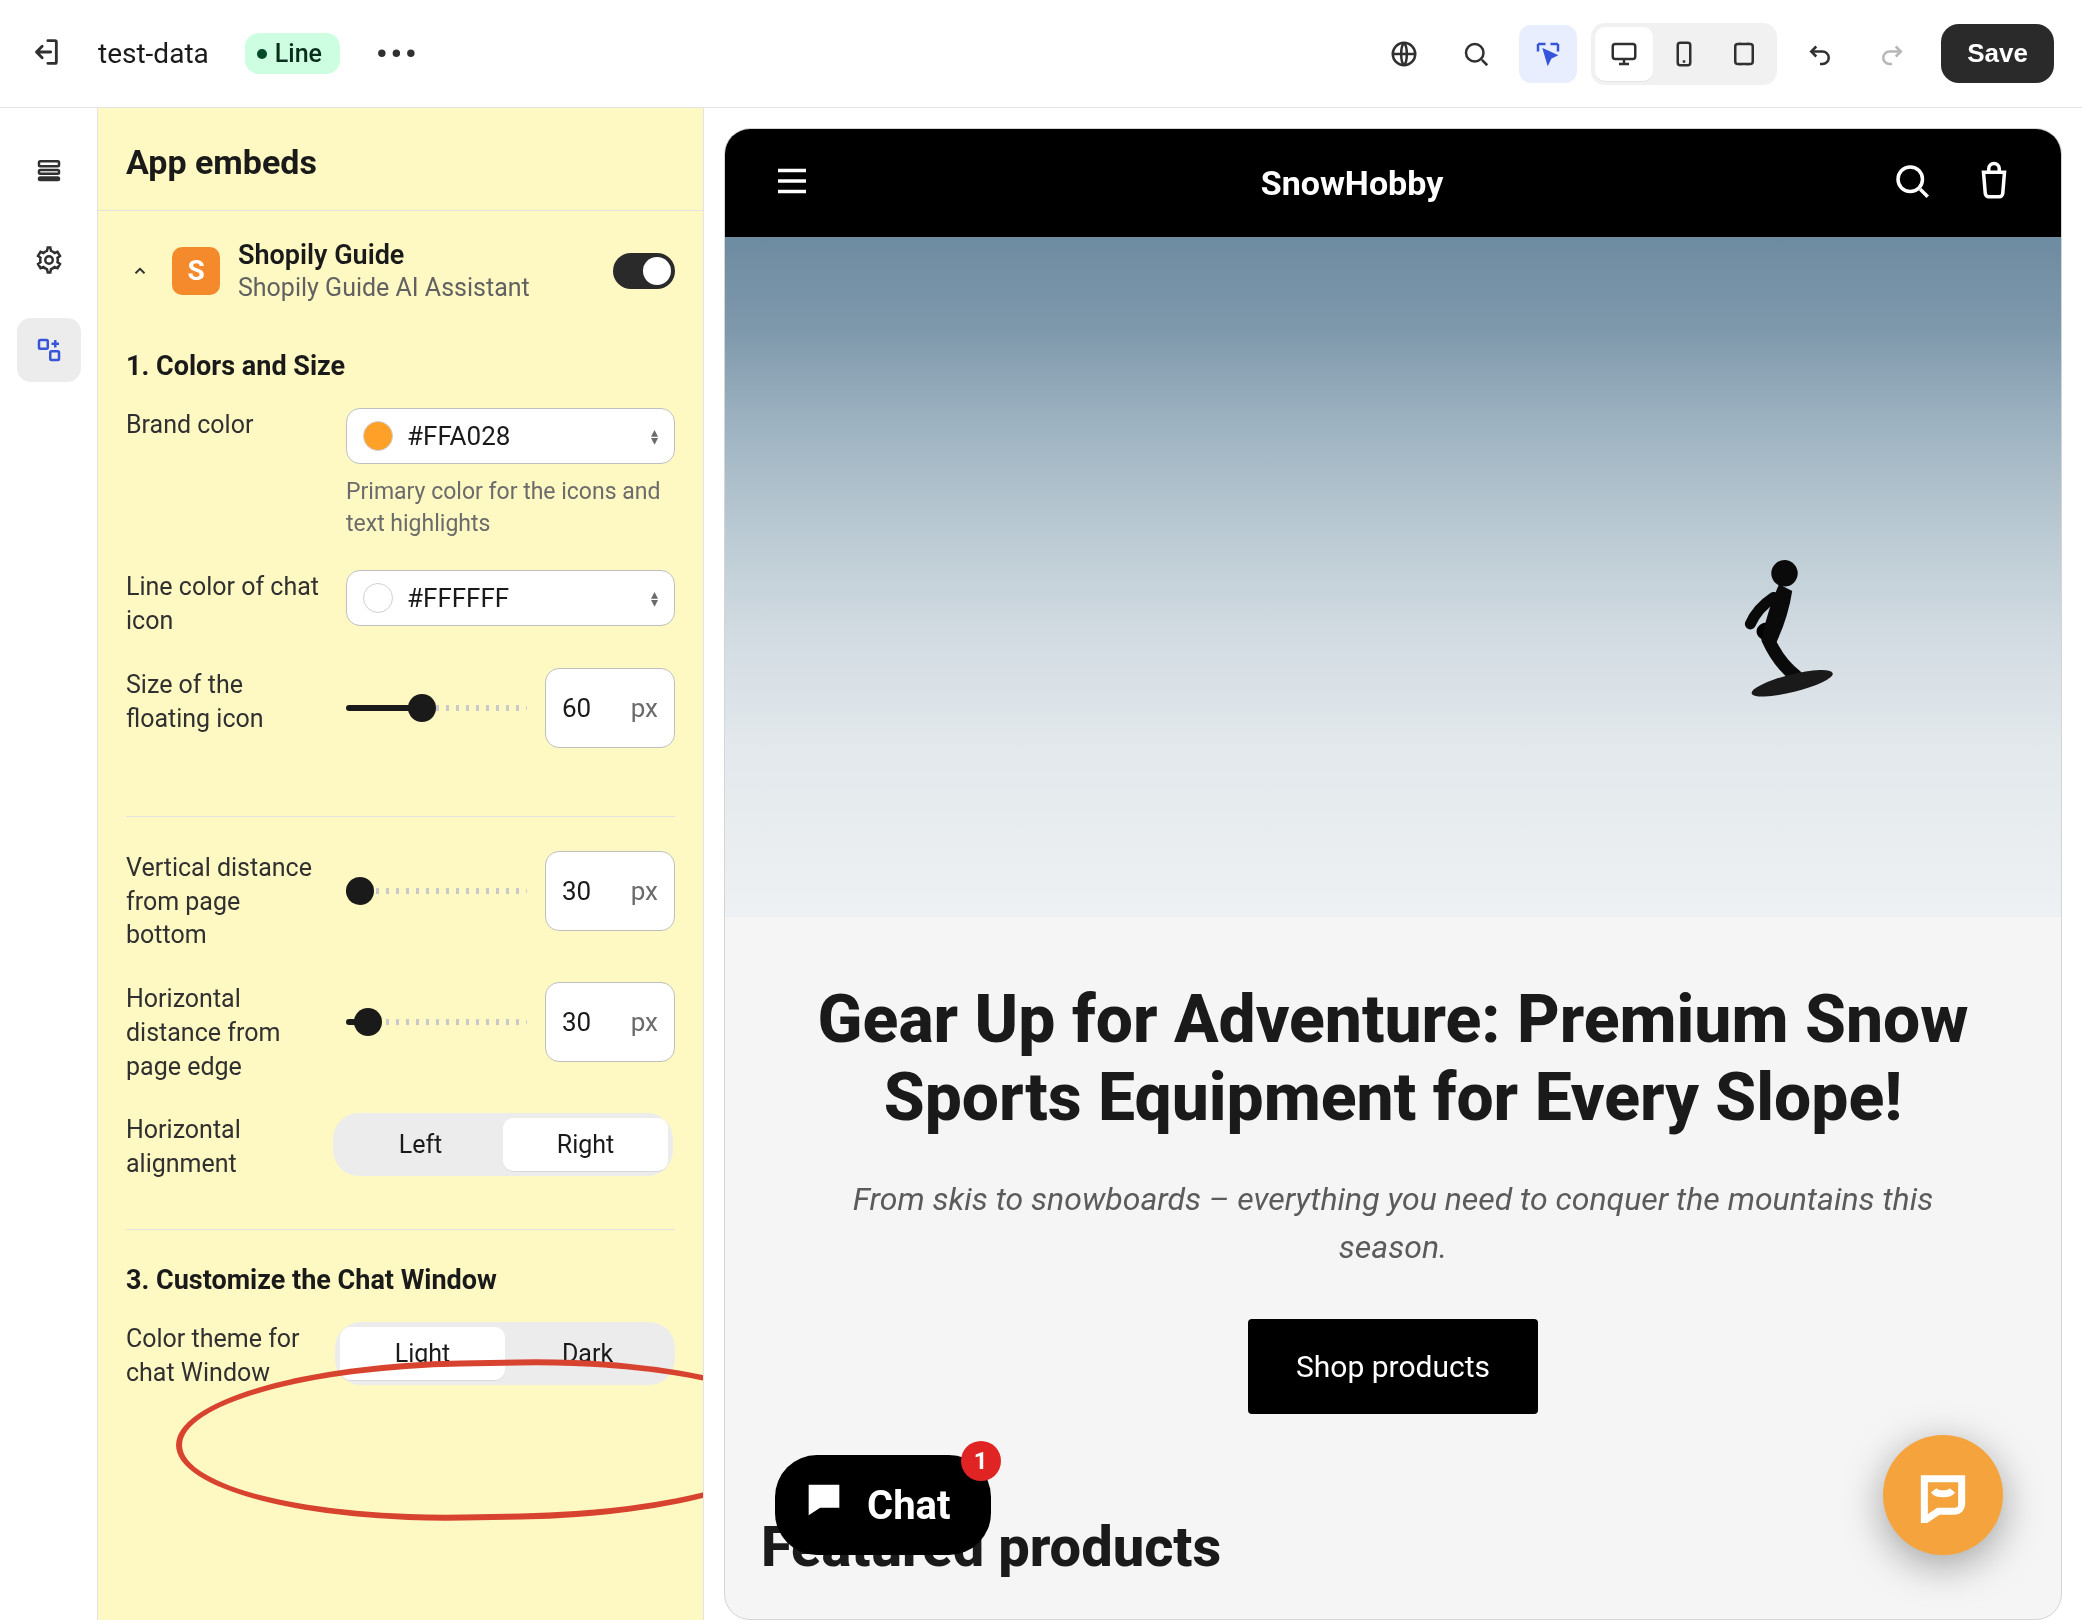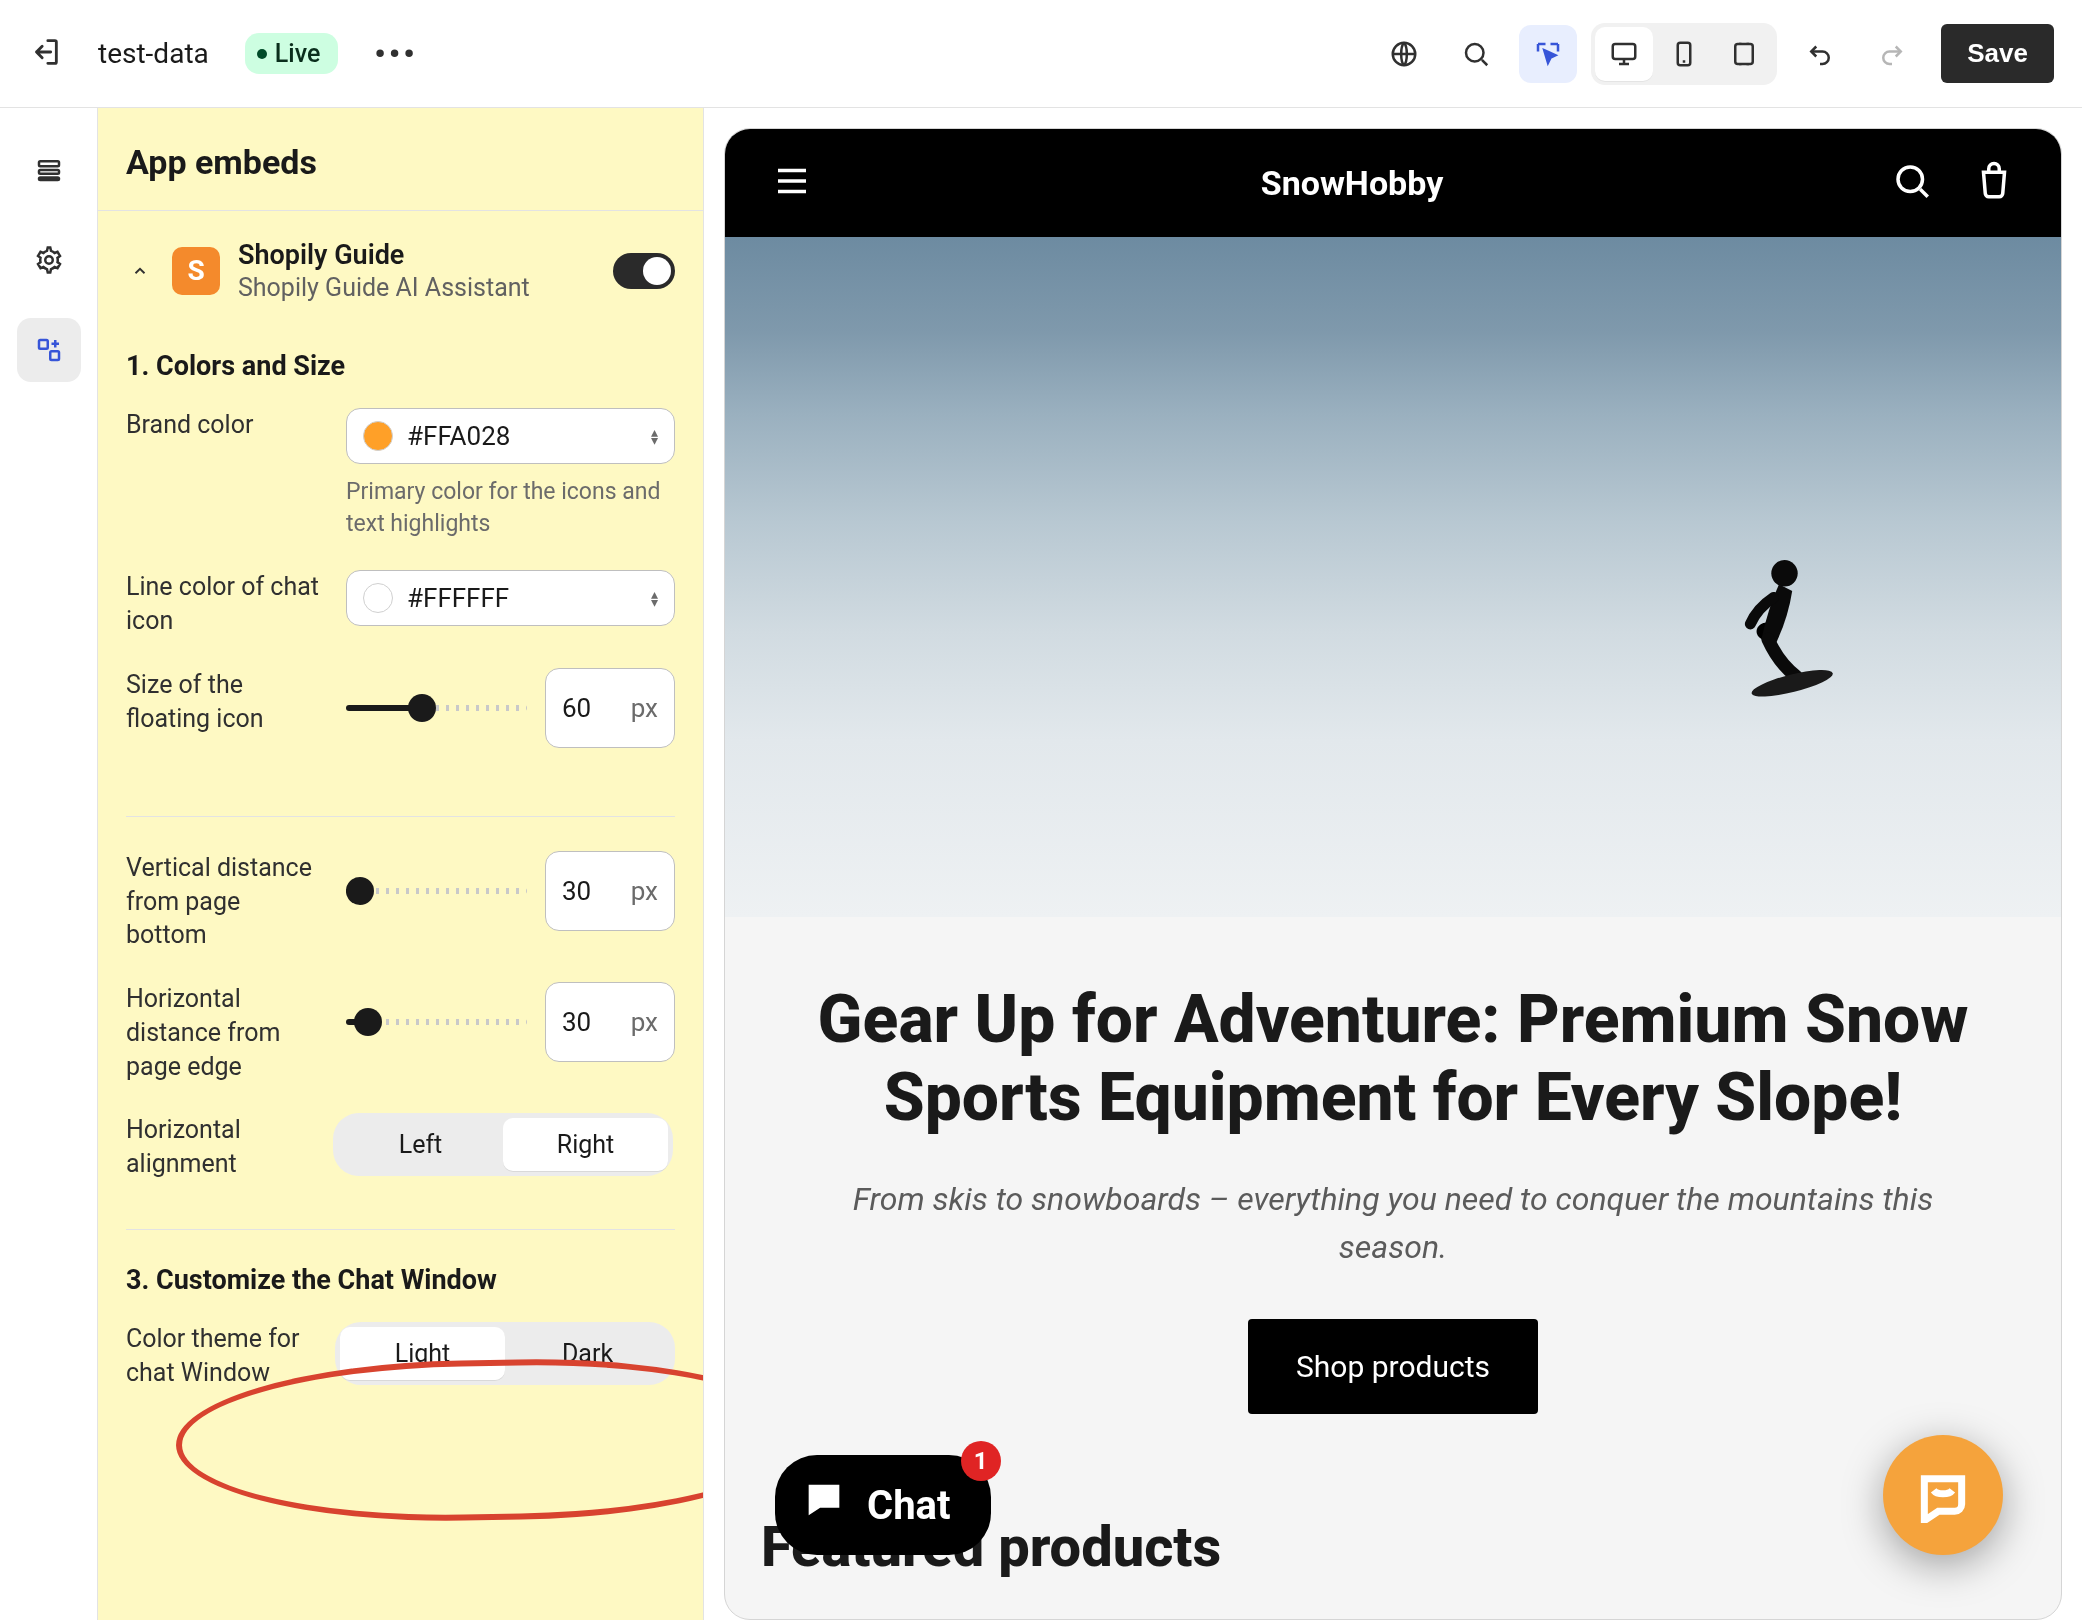--- a/index.html
+++ b/index.html
@@ -48,21 +48,21 @@
   .tb-btn.active { background:#e8eefe; }
   .tb-btn.active svg { stroke:#3755d8; }
   .device-group {
     display:flex; align-items:center; gap:2px;
     background:#f1f1f1; border-radius:14px; padding:4px;
   }
   .device-group .tb-btn { width:58px; height:54px; border-radius:10px;}
   .device-group .tb-btn.sel { background:#fff; box-shadow:0 1px 0 rgba(0,0,0,.05); }
   .save-button{
     background:#2a2a2a; color:#fff; font-size:26px; font-weight:600;
-    border:none; padding:14px 26px; border-radius:6px; cursor:pointer;
+    border:none; padding:14px 26px; border-radius:18px; cursor:pointer;
     margin-left:6px;
   }
   
   .body-row { display:flex; height: calc(1620px - 108px); }
   .left-rail {
     width:98px; border-right:1px solid #e3e3e3;
     display:flex; flex-direction:column; align-items:center; gap:26px; padding-top:30px;
   }
   .rail-btn {
     width:64px; height:64px; display:flex; align-items:center; justify-content:center;
@@ -214,21 +214,21 @@
 <body>
 
 <div class="topbar">
   <div class="topbar-left">
     <span class="exit-icon">
       <svg viewBox="0 0 24 24" fill="none">
           <path d="M14 4h5a1 1 0 0 1 1 1v14a1 1 0 0 1-1 1h-5M10 8l-4 4 4 4M6 12h10" stroke-width="2" stroke-linecap="round" stroke-linejoin="round"></path>
         </svg>
     </span>
     <span class="file-name">test-data</span>
-    <span class="live-badge">Live</span>
+    <span class="live-badge">Line</span>
     <span class="dots-icon">•••</span>
   </div>
   <div class="topbar-right">
     <span class="tb-btn">
       <svg viewBox="0 0 24 24">
           <circle cx="12" cy="12" r="9"></circle>
           <path d="M3 12h18M12 3c3 3 3 15 0 18M12 3c-3 3-3 15 0 18"></path>
         </svg>
     </span>
     <span class="tb-btn">

